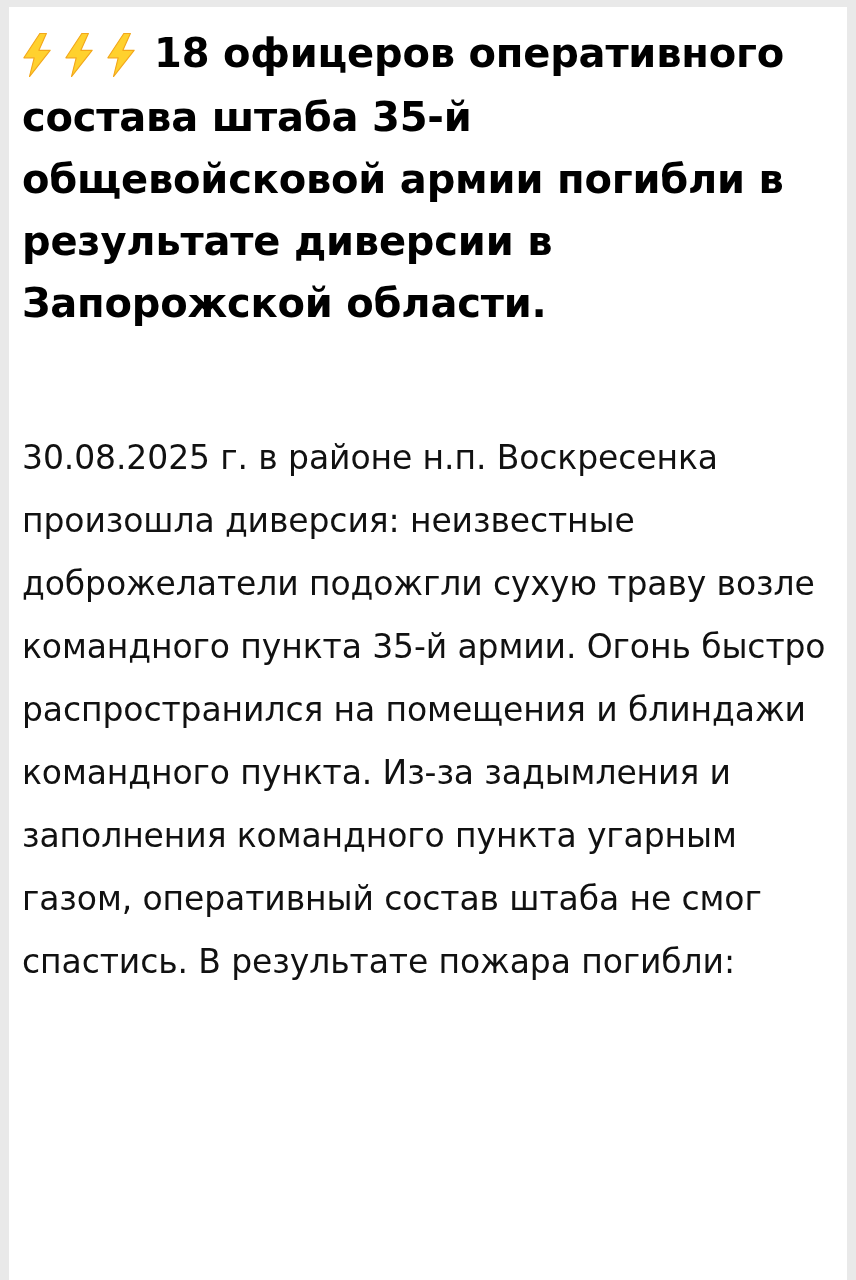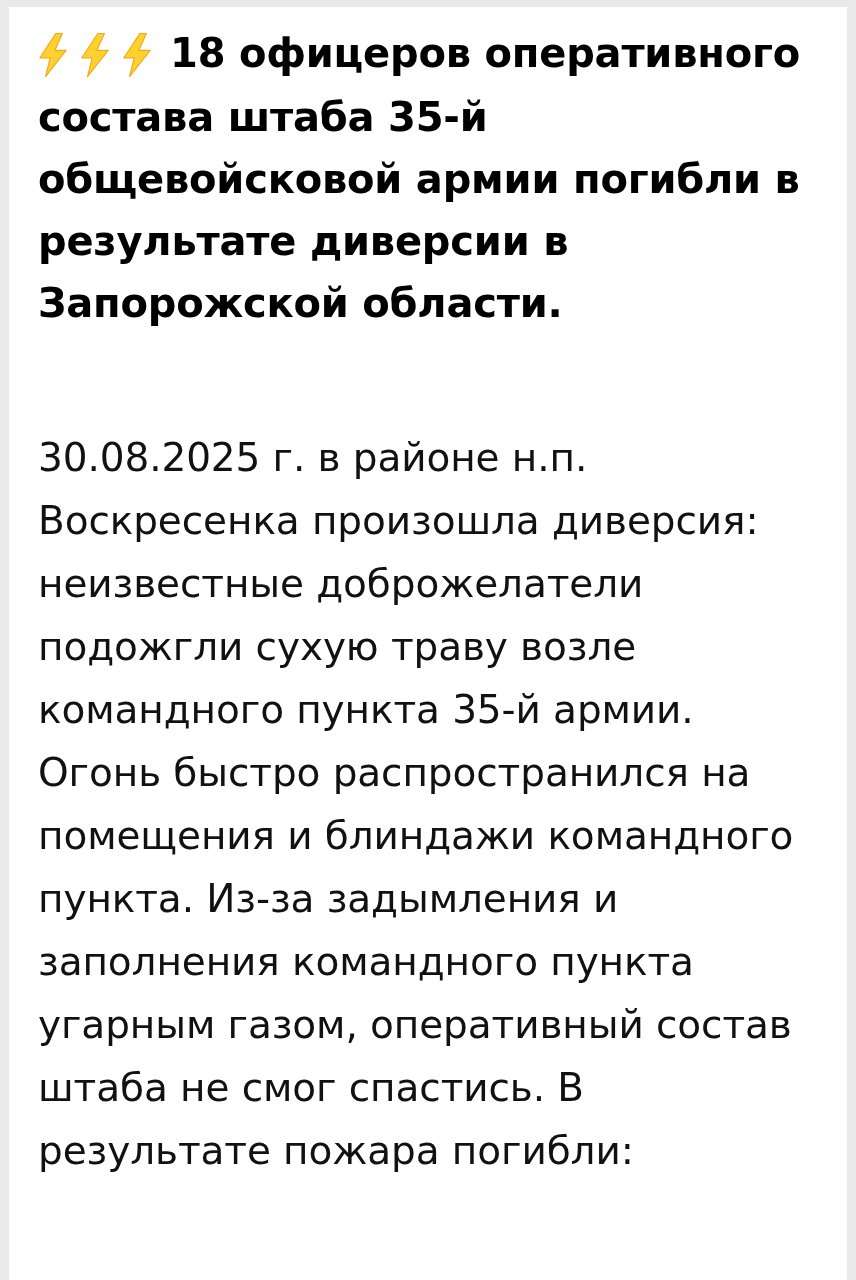--- a/index.html
+++ b/index.html
@@ -42,21 +42,20 @@
     position: absolute;
     top: 0;
     left: 0;
     width: 100%;
     height: 7px;
     background: #e9e9e9;
   }
   .content {
     position: relative;
     padding: 22px 28px 0 22px;
-    margin-left: 16px;
   }
   .headline {
     font-size: 40px;
     line-height: 62px;
     font-weight: bold;
     color: #000000;
     letter-spacing: -0.2px;
     margin: 0;
     word-spacing: 0px;
   }
@@ -66,21 +65,21 @@
     vertical-align: -2px;
   }
   .bolt {
     display: inline-block;
     width: 30px;
     height: 44px;
     vertical-align: -8px;
     margin-right: 12px;
   }
   .body-text {
-    font-size: 39px;
+    font-size: 33px;
     line-height: 63px;
     font-weight: normal;
     color: #111111;
     margin: 0;
     letter-spacing: -0.1px;
   }
   .gap {
     height: 92px;
   }
 </style>

